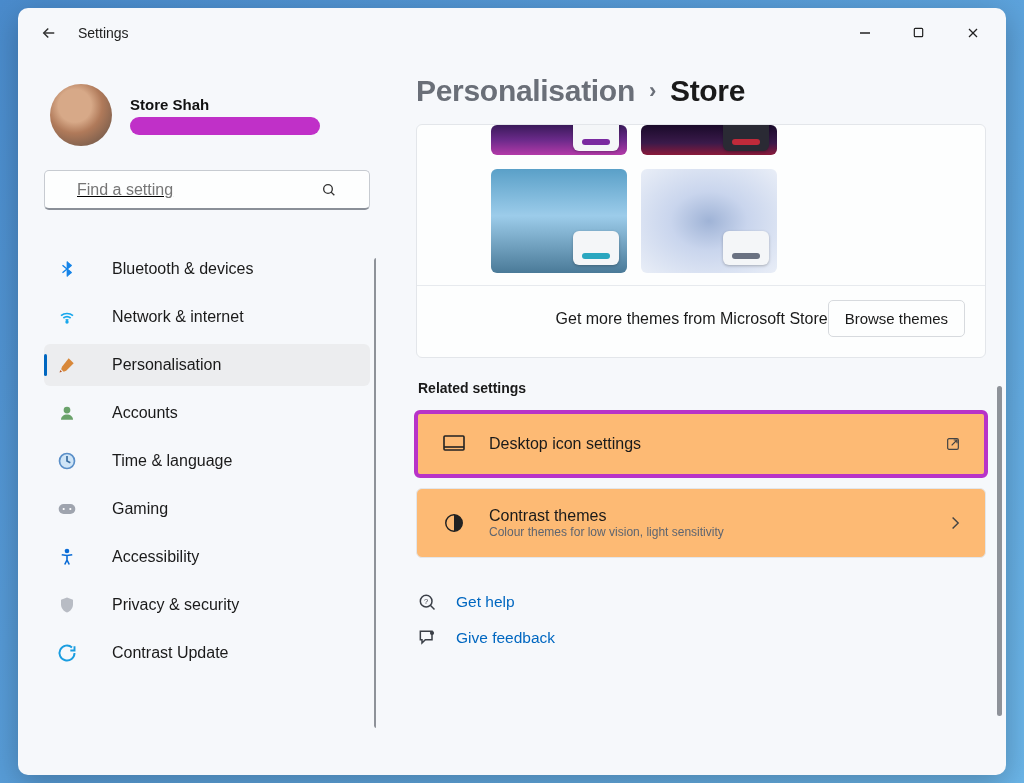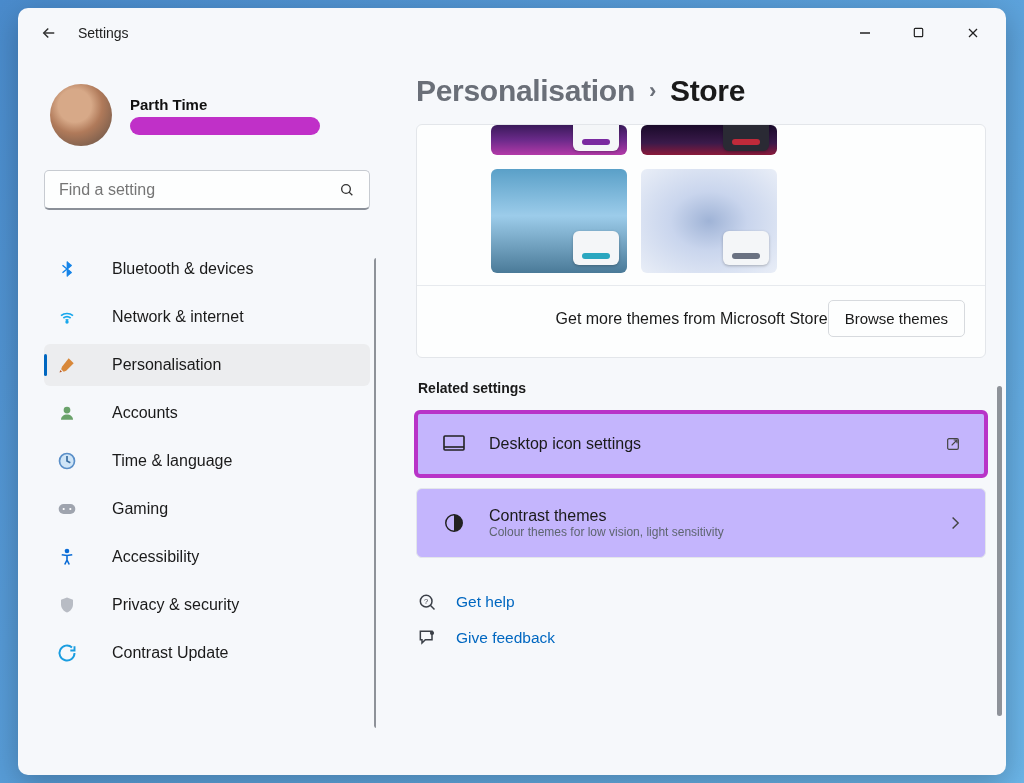--- a/index.html
+++ b/index.html
@@ -36,22 +36,23 @@
   
   .sidebar { width: 370px; padding: 18px 12px 0 26px; display:flex; flex-direction:column; }
   .profile { display:flex; align-items:center; gap:18px; padding: 14px 0 18px 6px; }
   .avatar { width:62px; height:62px; border-radius:50%; background: radial-gradient(circle at 40% 35%, #d7a988 0 30%, #b07a5a 50%, #5a4d44 100%); }
   .profile-text strong { font-size:15px; color:#111; display:block; margin-bottom:4px;}
   .redact { width:190px; height:18px; background:#c030c8; border-radius:9px; }
 
   .search {
     display:flex; align-items:center; justify-content:space-between;
     border:1px solid #c7cbd1; border-bottom:2px solid #8a8f98;
-    border-radius:5px; height:40px; padding:0 14px; background:#fdfefe;
+    border-radius:5px; height:40px; padding:0 32px; background:#fdfefe;
     margin: 6px 6px 10px 0;
+    text-decoration: underline;
   }
   .search input { border:none; outline:none; background:transparent; font-size:16px; color:#555; width:100%; }
   .search-icon { font-size:15px; color:#333; }
 
   .nav { margin-top:4px; padding-right:6px; overflow:hidden; height:520px; position:relative; border-right:0; }
   .nav-scroll-thumb { position:absolute; right:-3px; top:34px; width:5px; height:470px; background:#8e9299; border-radius:3px; }
   .nav-clip { height:18px; overflow:hidden; margin-bottom:2px; }
   .nav-item {
     display:flex; align-items:center; gap:34px; padding:10px 12px;
     border-radius:6px; cursor:pointer; font-size:16px; color:#1a1a1a;
@@ -84,21 +85,21 @@
   .t4 { background:radial-gradient(ellipse at 50% 50%, #9fb3d6 0%, #c9d5ed 40%, #e9eef7 100%); }
 
   .themes-footer { display:flex; align-items:center; justify-content:flex-end; padding: 14px 20px 6px 74px; border-top:1px solid #e7eaee;}
   .themes-footer .lbl { font-size:16px; color:#1a1a1a; max-width:280px; line-height:1.35;}
   .btn { background:#fdfefe; border:1px solid #d7dade; border-radius:5px; padding:9px 16px; font-size:15px; color:#1a1a1a; cursor:pointer; }
 
   .section-label { font-size:14px; font-weight:600; color:#1a1a1a; margin: 4px 0 16px 2px; }
 
   .row {
     display:flex; align-items:center; gap:22px;
-    background:#c4b5fd; border:1px solid #e3e6ea; border-radius:6px;
+    background:#fdba74; border:1px solid #e3e6ea; border-radius:6px;
     padding:18px 24px; margin-bottom:12px; cursor:pointer;
   }
   .row.highlighted { outline:4px solid #b833c8; outline-offset:-2px; border-radius:4px;}
   .row-icon { width:26px; height:26px; display:flex; align-items:center; justify-content:center; color:#222; }
   .row-body { flex:1; }
   .row-title { font-size:16px; color:#1a1a1a; }
   .row-sub { font-size:12px; color:#5e6570; margin-top:0; }
   .row-tail { color:#555; font-size:16px; }
 
   .linkrow { display:flex; align-items:center; gap:18px; padding:8px 0; font-size:15.5px; }
@@ -140,21 +141,21 @@
       </div>
     </div>
   </div>
 
   <div class="content">
 
     <div class="sidebar">
       <div class="profile">
         <div class="avatar"></div>
         <div class="profile-text">
-          <strong>Parth Time</strong>
+          <strong>Store Shah</strong>
           <div class="redact"></div>
         </div>
       </div>
 
       <div class="search">
         <input placeholder="Find a setting" style="">
         <span class="search-icon">
           <svg width="16" height="16" viewBox="0 0 24 24" fill="none" stroke="#333" stroke-width="2">
               <circle cx="10.5" cy="10.5" r="6.5"></circle>
               <line x1="20" y1="20" x2="15.2" y2="15.2"></line>

